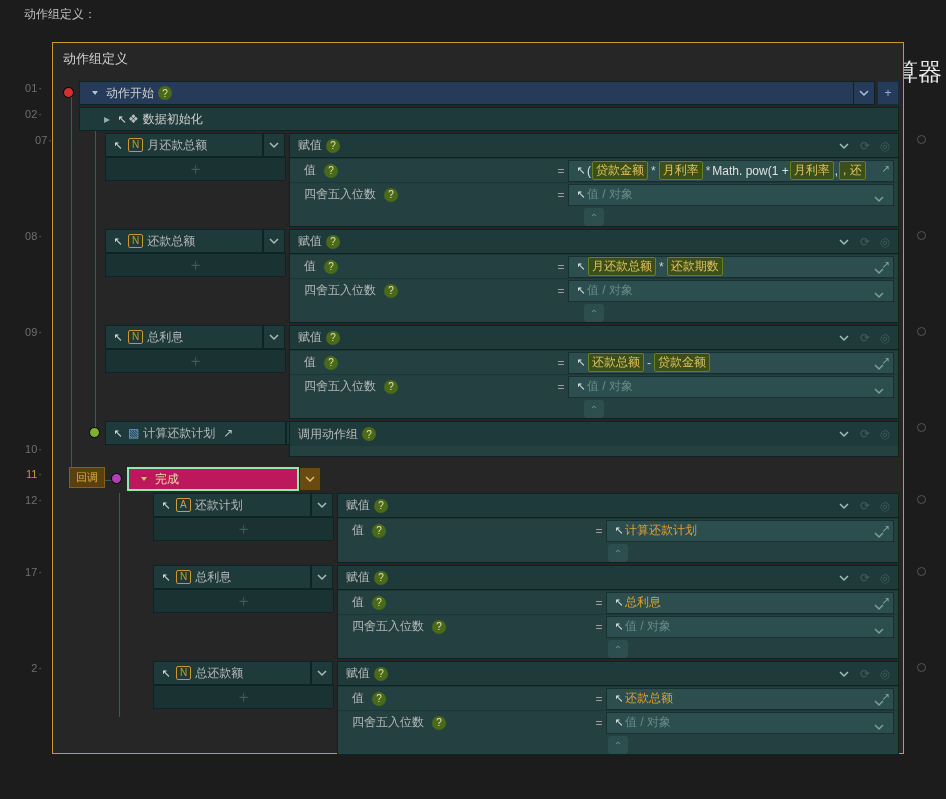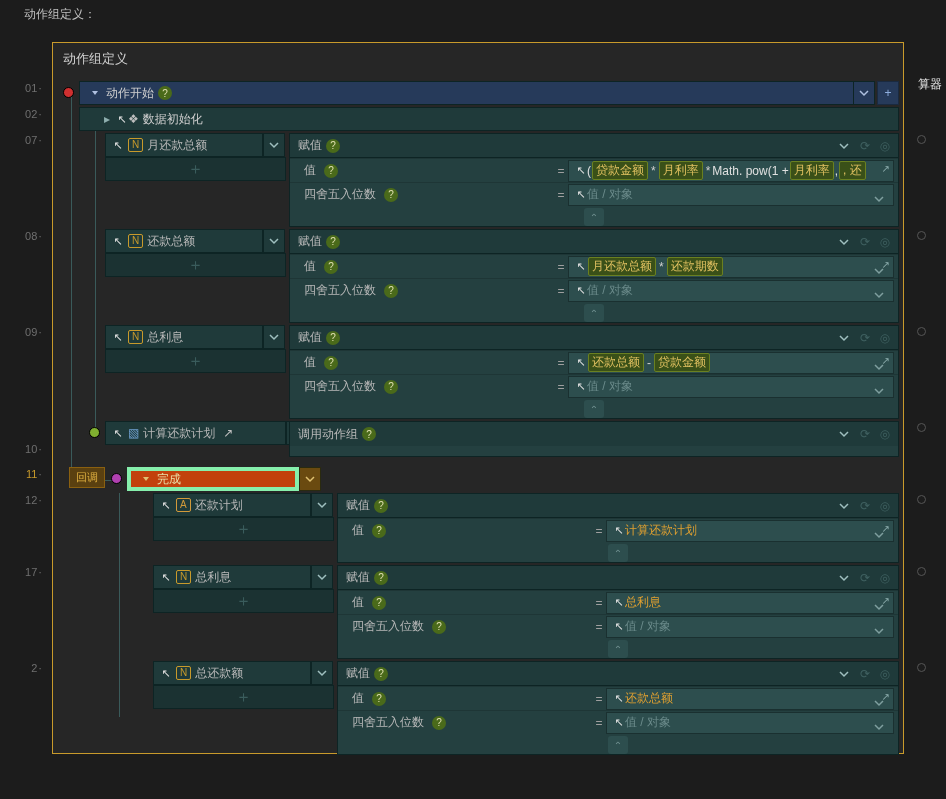--- a/index.html
+++ b/index.html
@@ -43,40 +43,40 @@
 .ic-btn{width:18px;height:18px;display:flex;align-items:center;justify-content:center;color:#3F6060;font-size:12px;cursor:pointer;}
 .chev{width:20px;height:22px;display:flex;align-items:center;justify-content:center;color:#9FBFBF;}
 .up-chip{height:18px;margin:2px auto;width:20px;background:#2D4E4E;border-radius:3px;display:flex;align-items:center;justify-content:center;color:#6F8F8F;font-size:10px;}
 .conn-dot{position:absolute;width:11px;height:11px;border-radius:50%;border:1px solid #000;}
 .red-dot{background:#D03030;}
 .grn-dot{background:#80B030;}
 .mag-dot{background:#B040B0;}
 .blue-strip{background:#263A5A;align-items:center;}
 .layers-ic{display:inline-block;color:#BFBFBF;margin-right:4px;}
 .callback-tag{position:absolute;background:#5A4010;border:1px solid #8A6010;color:#E0B040;padding:2px 6px;font-size:11px;}
-.done-bar{background:#c2410c;border:4px solid #86efac;color:#EADFA8;text-align:right;}
+.done-bar{background:#be185d;border:2px solid #86efac;color:#EADFA8;text-align:right;}
 .share-ic{color:#BFBFBF;margin:0 4px;}
 .plus-sq{width:22px;height:24px;background:#263A5A;border:1px solid #1A2A40;display:flex;align-items:center;justify-content:center;color:#8FAFDF;margin-left:2px;cursor:pointer;}
 .tree-line{position:absolute;background:#3A5A5A;}
 .tree-line.v{width:1px;}
 .tree-line.h{height:1px;}
-.side-text{position:absolute;right:4px;top:76px;color:#E8E8E8;font-size:12px;writing-mode:horizontal-tb;}
+.side-text{position:absolute;right:4px;top:56px;color:#E8E8E8;font-size:24px;writing-mode:horizontal-tb;}
 </style>
 </head>
 <body>
 
 <div class="page">
   <div class="top-hdr">动作组定义：</div>
 
   <div class="side-text">算器</div>
 
   <div class="gutter">
     <div class="ln" style="top:40px;"><span>01</span><span class="dot">·</span></div>
     <div class="ln" style="top:66px;"><span>02</span><span class="dot">·</span></div>
-    <div class="ln" style="top:92px;"><span>07</span><span class="dot">·</span></div>
+    <div class="ln" style="top:92px;margin-left:10px;"><span>07</span><span class="dot">·</span></div>
     <div class="ln" style="top:188px;"><span>08</span><span class="dot">·</span></div>
     <div class="ln" style="top:284px;"><span>09</span><span class="dot">·</span></div>
     <div class="ln" style="top:401px;"><span>10</span><span class="dot">·</span></div>
     <div class="ln sel" style="top:426px;"><span>11</span><span class="dot">·</span></div>
     <div class="ln" style="top:452px;"><span>12</span><span class="dot">·</span></div>
     <div class="ln" style="top:524px;"><span>17</span><span class="dot">·</span></div>
     <div class="ln" style="top:620px;"><span>2</span><span class="dot">·</span></div>
   </div>
 
   <div class="rt-gut">

